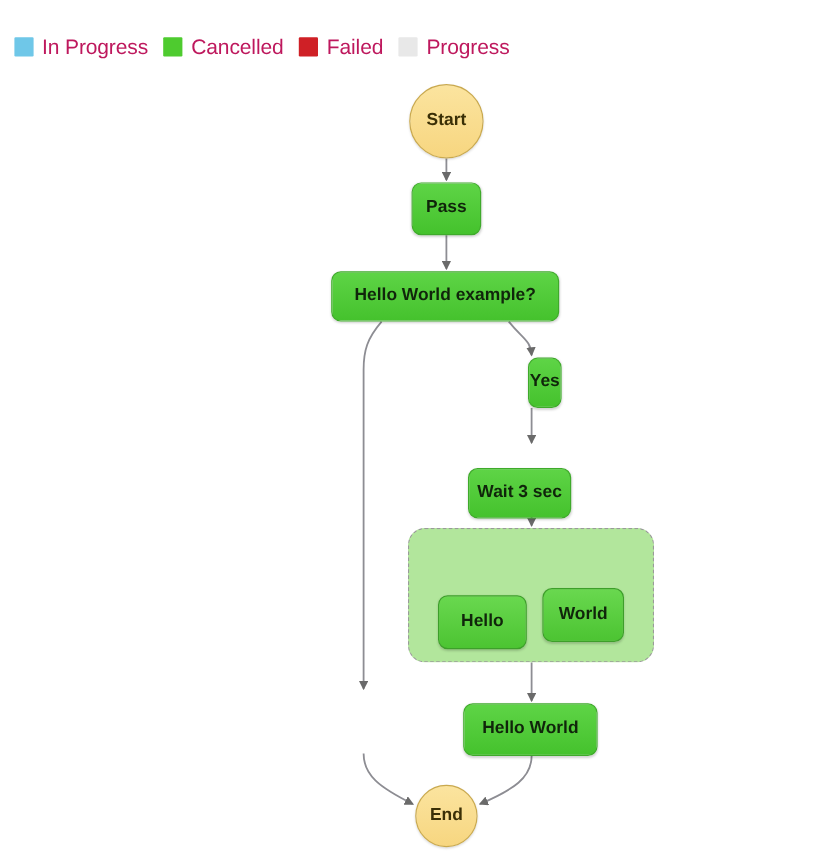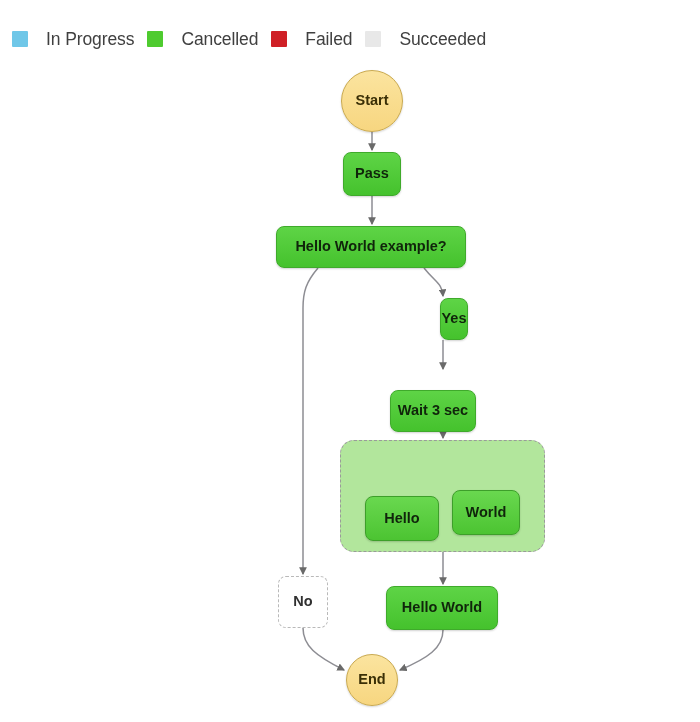--- a/index.html
+++ b/index.html
@@ -32,22 +32,22 @@
     margin-right: 13px;
   }
   .legend-swatch {
     width: 16px;
     height: 16px;
     border-radius: 1px;
     flex: 0 0 auto;
   }
   .legend-label {
     font-size: 17.5px;
-    color: #404040;
-    margin-left: 18px;
+    color: #be185d;
+    margin-left: 7px;
     letter-spacing: -0.1px;
   }
 
   
   #graph {
     position: absolute;
     left: 0;
     top: 0;
     width: 700px;
     height: 722px;
@@ -130,21 +130,21 @@
     <span class="legend-label">Cancelled</span>
   </div>
 
   <div class="legend-item">
     <span class="legend-swatch" style="background:#cf2026"></span>
     <span class="legend-label">Failed</span>
   </div>
 
   <div class="legend-item">
     <span class="legend-swatch" style="background:#e8e8e8"></span>
-    <span class="legend-label">Succeeded</span>
+    <span class="legend-label">Progress</span>
   </div>
 
 
 </div>
 
 <div id="graph">
 
   <svg id="edges" viewBox="0 0 700 722" width="700" height="722">
     <defs>
       <marker id="arrow" viewBox="0 0 10 10" refX="8.5" refY="5" markerWidth="5.2" markerHeight="5.2" orient="auto-start-reverse">
@@ -202,23 +202,20 @@
   </div>
 
   <div class="node succeeded nested" style="left:365px; top:496px; width:74px; height:45px;">
     <span>Hello</span>
   </div>
 
   <div class="node succeeded nested" style="left:452px; top:490px; width:68px; height:45px;">
     <span>World</span>
   </div>
 
-  <div class="node cancelled" style="left:278px; top:576px; width:50px; height:52px;">
-    <span>No</span>
-  </div>
 
   <div class="node succeeded" style="left:386px; top:586px; width:112px; height:44px;">
     <span>Hello World</span>
   </div>
 
   <div class="node terminal" style="left:346px; top:654px; width:52px; height:52px;">
     <span>End</span>
   </div>
 
 </div>

